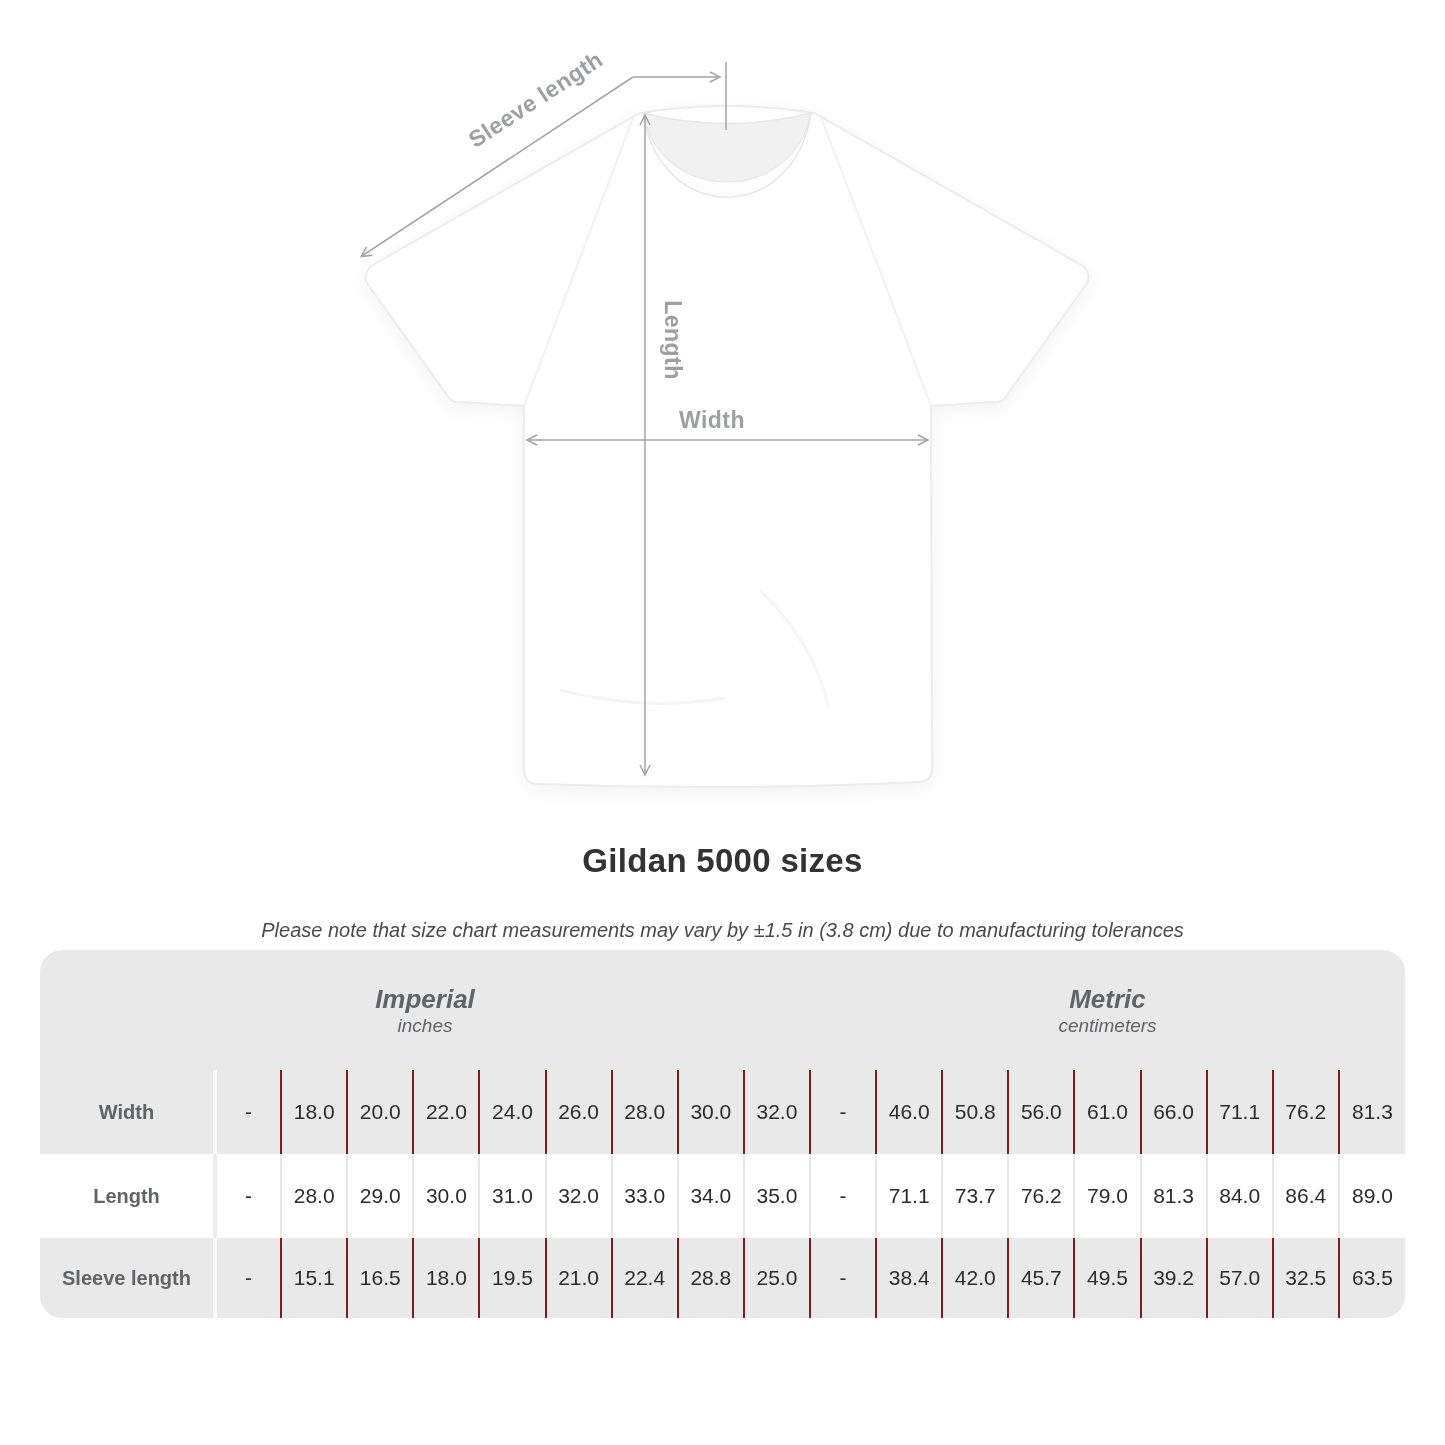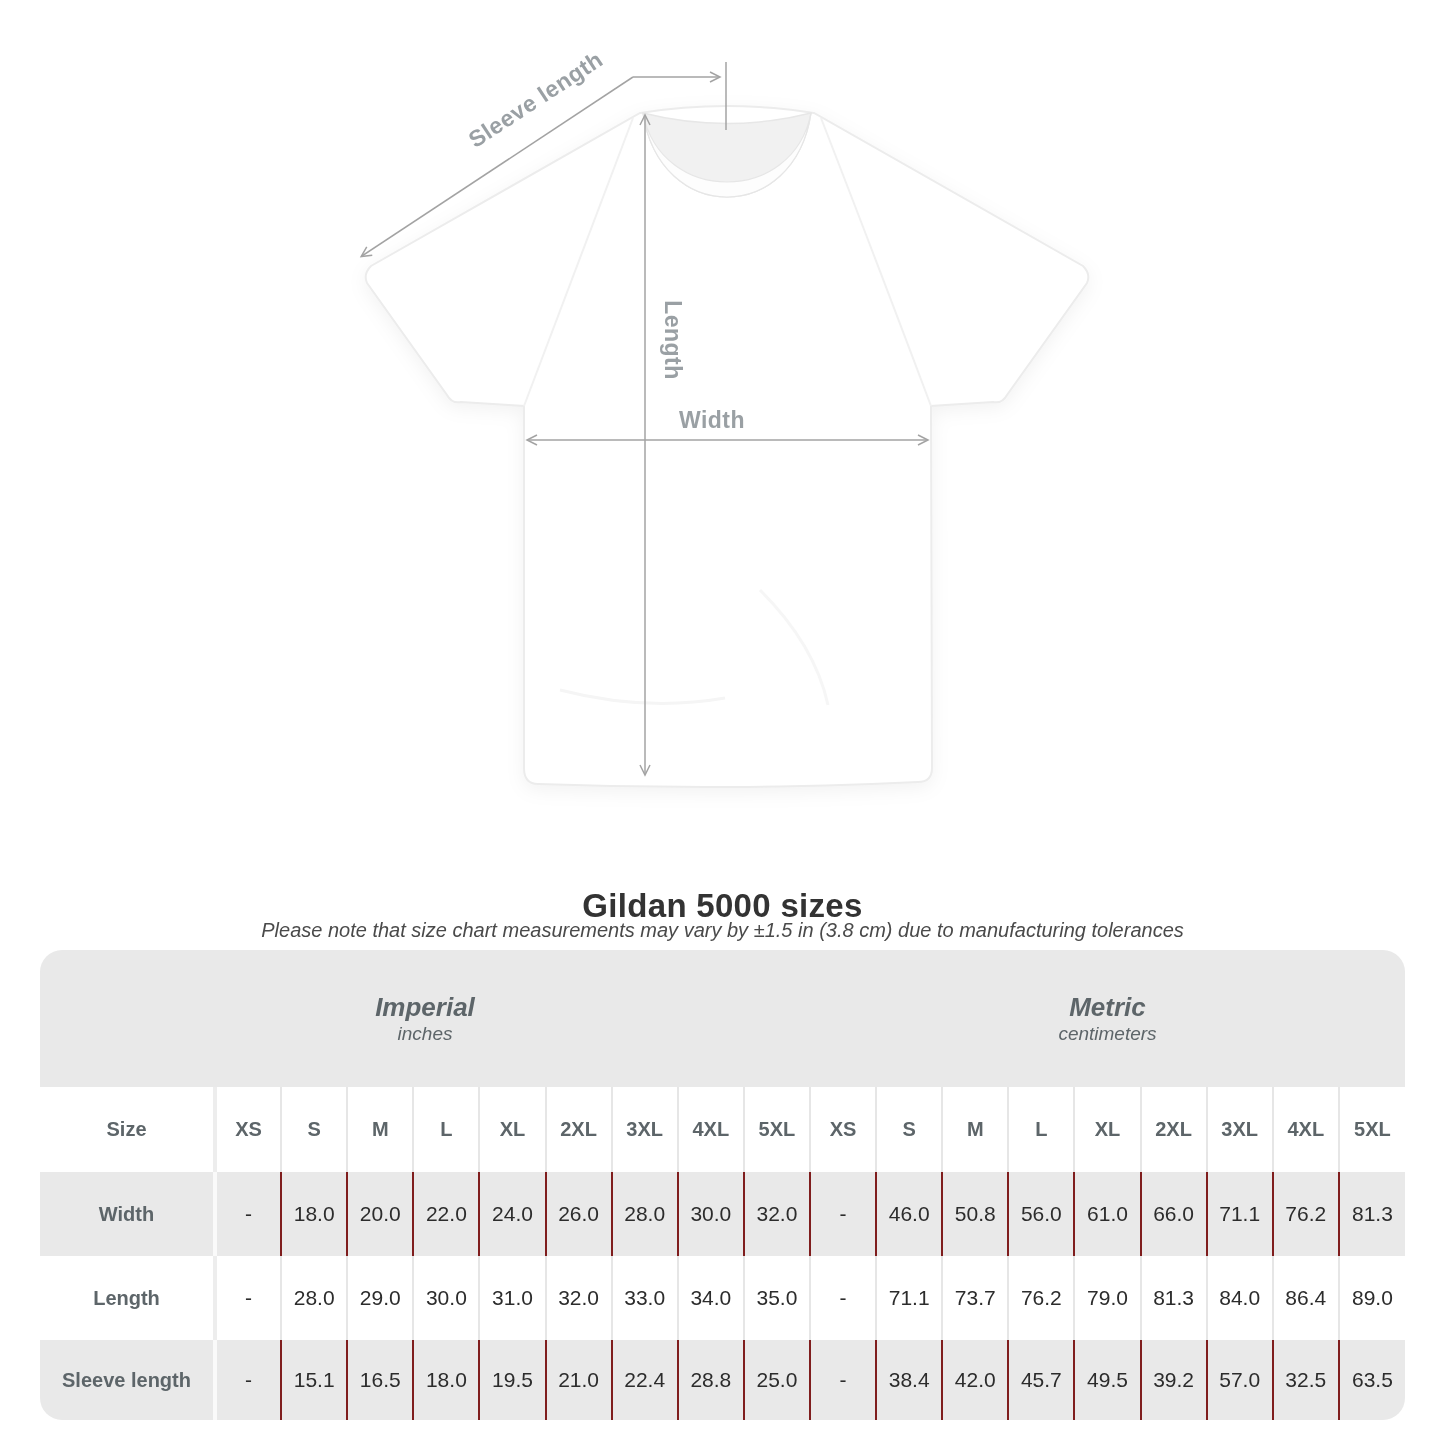--- a/index.html
+++ b/index.html
@@ -14,31 +14,31 @@
   *{margin:0;padding:0;box-sizing:border-box;}
   html,body{width:1445px;height:1445px;background:#fff;overflow:hidden;
     font-family:"Liberation Sans", sans-serif;}
   .stage{position:relative;width:1445px;height:1445px;background:#fff;}
 
   
   .shirt-svg{position:absolute;left:330px;top:40px;width:790px;height:780px;}
 
   
   .page-title{position:absolute;left:0;top:842px;width:100%;text-align:center;
-    font-size:33px;font-weight:bold;color:var(--title-text);letter-spacing:.3px;margin-top:45px;}
+    font-size:33px;font-weight:bold;color:var(--title-text);letter-spacing:.3px;}
   .page-subtitle{position:absolute;left:0;top:895px;width:100%;text-align:center;
     font-style:italic;font-size:20px;color:var(--subtitle-text);margin-top:24px;}
 
   
   .table-wrap{position:absolute;left:40px;top:950px;width:1365px;border-radius:22px;overflow:hidden;}
   table{width:100%;border-collapse:collapse;table-layout:fixed;}
   col.c-label{width:175px;}
   td{text-align:center;vertical-align:middle;}
 
-  tr.band td{background:var(--band-gray);height:137px;}
+  tr.band td{background:var(--band-gray);height:120px;}
   .gname{font-size:26px;font-weight:bold;font-style:italic;color:var(--header-text);}
   .gunit{font-size:19px;font-style:italic;color:var(--header-text);margin-top:0;}
 
   tr.hdr td{background:#fff;height:85px;font-size:20px;font-weight:bold;color:var(--header-text);}
   tr.hdr td + td{border-left:2px solid #e6e6e6;}
   tr.hdr td:nth-child(2){border-left-width:4px;border-left-color:#ededed;}
 
   tr.rowg td{background:var(--band-gray);height:84px;}
   tr.roww td{background:#fff;height:84px;}
   tr.last td{height:80px;}
@@ -117,41 +117,20 @@
         <td colspan="10">
           <div class="gname">Imperial</div>
           <div class="gunit">inches</div>
         </td>
         <td colspan="9">
           <div class="gname">Metric</div>
           <div class="gunit">centimeters</div>
         </td>
       </tr>
 
-      <tr class="hdr">
-        <td class="lbl">Size</td>
-        <td>XS</td>
-        <td>S</td>
-        <td>M</td>
-        <td>L</td>
-        <td>XL</td>
-        <td>2XL</td>
-        <td>3XL</td>
-        <td>4XL</td>
-        <td>5XL</td>
-        <td>XS</td>
-        <td>S</td>
-        <td>M</td>
-        <td>L</td>
-        <td>XL</td>
-        <td>2XL</td>
-        <td>3XL</td>
-        <td>4XL</td>
-        <td>5XL</td>
-      </tr>
 
       <tr class="rowg">
         <td class="lbl">Width</td>
         <td class="val">-</td>
         <td class="val">18.0</td>
         <td class="val">20.0</td>
         <td class="val">22.0</td>
         <td class="val">24.0</td>
         <td class="val">26.0</td>
         <td class="val">28.0</td>

